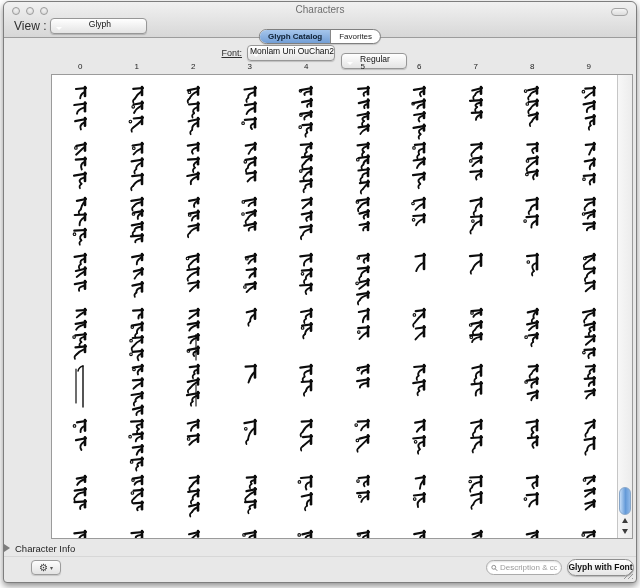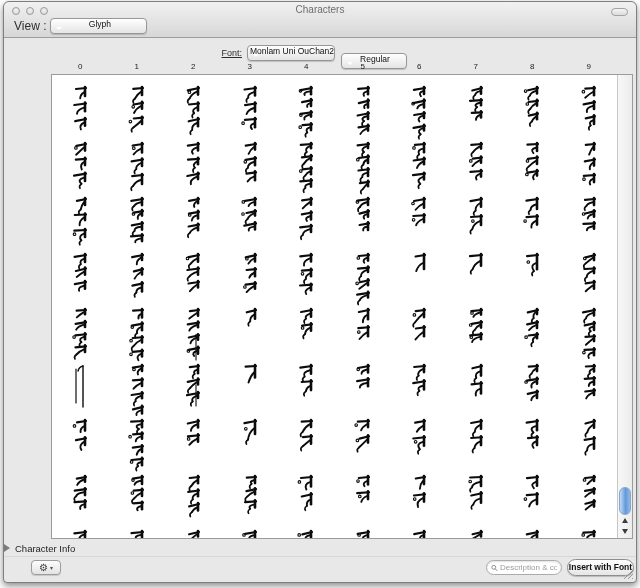--- a/index.html
+++ b/index.html
@@ -143,20 +143,24 @@
       <div class="popup popup-view">
         <span class="pop-text">Glyph</span>
         <span class="stepper">
             <i class="up"></i>
             <i class="down"></i>
           </span>
       </div>
     </div>
   </div>
 
+  <div class="tabs">
+    <span class="tab selected">Glyph Catalog</span>
+    <span class="tab">Favorites</span>
+  </div>
 
   <div class="font-label">Font:</div>
   <div class="popup popup-font font-popup">
     <span class="pop-text">Monlam Uni OuChan2</span>
     <span class="stepper">
         <i class="up"></i>
         <i class="down"></i>
       </span>
   </div>
   <div class="popup popup-style style-popup">
@@ -1514,21 +1518,21 @@
       <span class="gear-glyph">⚙</span>
       <span class="gear-caret">▾</span>
     </div>
     <div class="search-field">
       <svg width="8" height="8" viewBox="0 0 10 10">
         <circle cx="4" cy="4" r="2.8" fill="none" stroke="#7d7d7d" stroke-width="1.2"></circle>
         <line x1="6.2" y1="6.2" x2="9" y2="9" stroke="#7d7d7d" stroke-width="1.4"></line>
       </svg>
       <input type="text" placeholder="Description &amp; code" style="">
     </div>
-    <div class="insert-btn">Insert with Font</div>
+    <div class="insert-btn">Glyph with Font</div>
     <svg class="resize-grip" width="12" height="12" viewBox="0 0 12 12">
       <line x1="2" y1="11" x2="11" y2="2" stroke="#9a9a9a" stroke-width="1"></line>
       <line x1="6" y1="11" x2="11" y2="6" stroke="#9a9a9a" stroke-width="1"></line>
       <line x1="10" y1="11" x2="11" y2="10" stroke="#9a9a9a" stroke-width="1"></line>
     </svg>
   </div>
 
 </div>
 
 </body></html>

